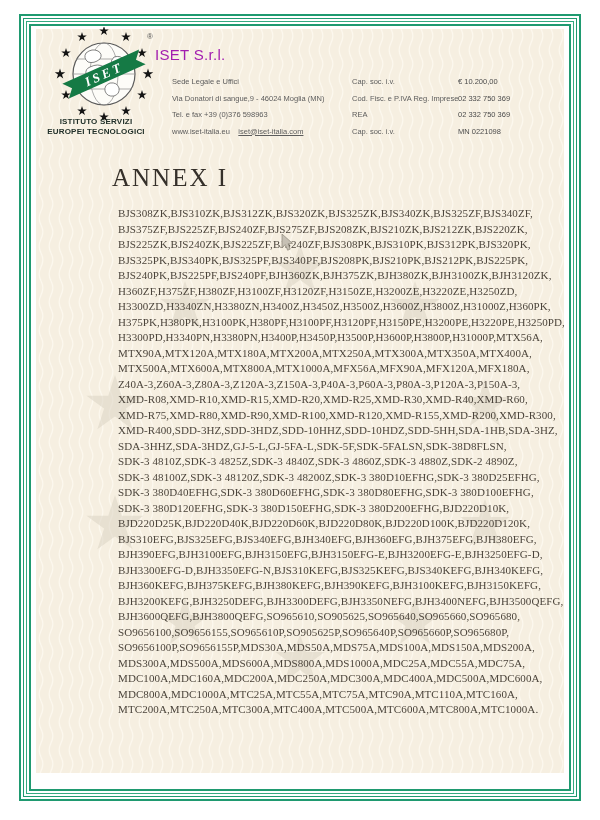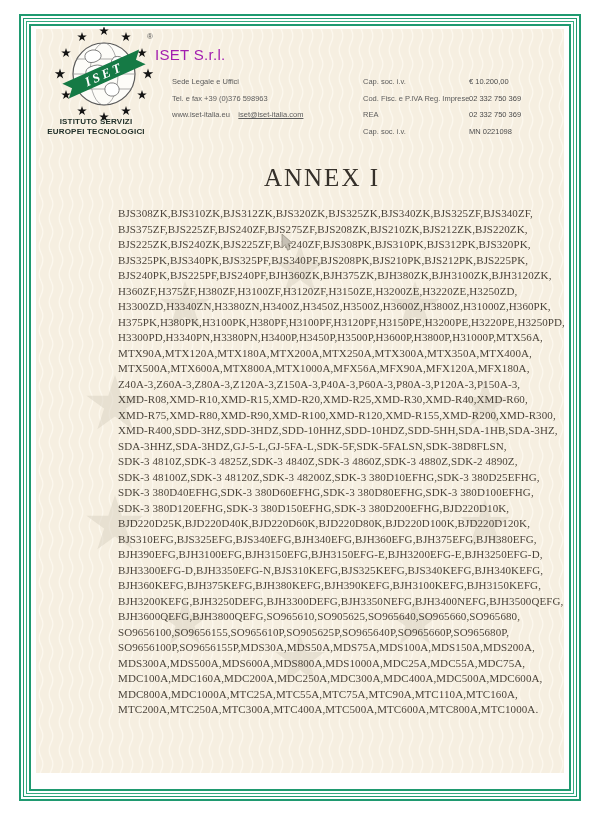--- a/index.html
+++ b/index.html
@@ -16,26 +16,26 @@
   .paper svg{position:absolute;top:0;left:0;}
   .content{position:absolute;inset:0;}
   
   .logo-svg{position:absolute;left:50px;top:27px;}
   .org-name{position:absolute;left:18px;top:117px;width:156px;text-align:center;
             font-size:8px;font-weight:bold;color:#22312a;line-height:9.5px;letter-spacing:.2px;}
   .company-name{position:absolute;left:155px;top:46px;font-size:15px;color:#a21caf;letter-spacing:.3px;}
   .addr{position:absolute;left:155px;top:77px;font-size:7.5px;color:#5c5c5c;margin-left:17px;}
   .addr .line{height:16.5px;white-space:nowrap;}
   .addr .email{text-decoration:underline;cursor:pointer;}
-  .registry{position:absolute;left:352px;top:77px;font-size:7.5px;color:#5c5c5c;margin-left:11px;}
+  .registry{position:absolute;left:352px;top:77px;font-size:7.5px;color:#5c5c5c;}
   .registry .row{height:16.5px;white-space:nowrap;}
   .registry .lbl{display:inline-block;width:106px;}
   .registry .val{color:#4c4c4c;}
   
-  .doc-title{position:absolute;left:112px;top:164px;width:420px;text-align:center;
+  .doc-title{position:absolute;left:112px;top:164px;width:420px;text-align:left;
              font-family:"Liberation Serif",serif;font-size:25px;letter-spacing:2px;color:#35302a;}
   .annex-body{position:absolute;left:118px;top:206px;width:430px;
               font-family:"Liberation Serif",serif;font-size:11px;color:#4b443b;letter-spacing:.1px;}
   .annex-body .code-line{height:15.5px;line-height:15.5px;white-space:nowrap;}
   .cursor{position:absolute;left:281px;top:234px;}
 </style>
 </head>
 <body>
 
 <div class="page">
@@ -104,20 +104,21 @@
 
     <div class="org-name">
       <div>ISTITUTO SERVIZI</div>
       <div>EUROPEI TECNOLOGICI</div>
     </div>
 
     <div class="company-name">ISET S.r.l.</div>
 
     <div class="addr">
       <div class="line">Sede Legale e Uffici</div>
+      <div class="line">Via Donatori di sangue,9 - 46024 Moglia (MN)</div>
       <div class="line">Tel. e fax +39 (0)376 598963</div>
       <div class="line">
         <span>www.iset-italia.eu</span>
         <span>&nbsp;&nbsp;</span>
         <span class="email">iset@iset-italia.com</span>
       </div>
     </div>
 
     <div class="registry" id="registry">
       <div class="row">

